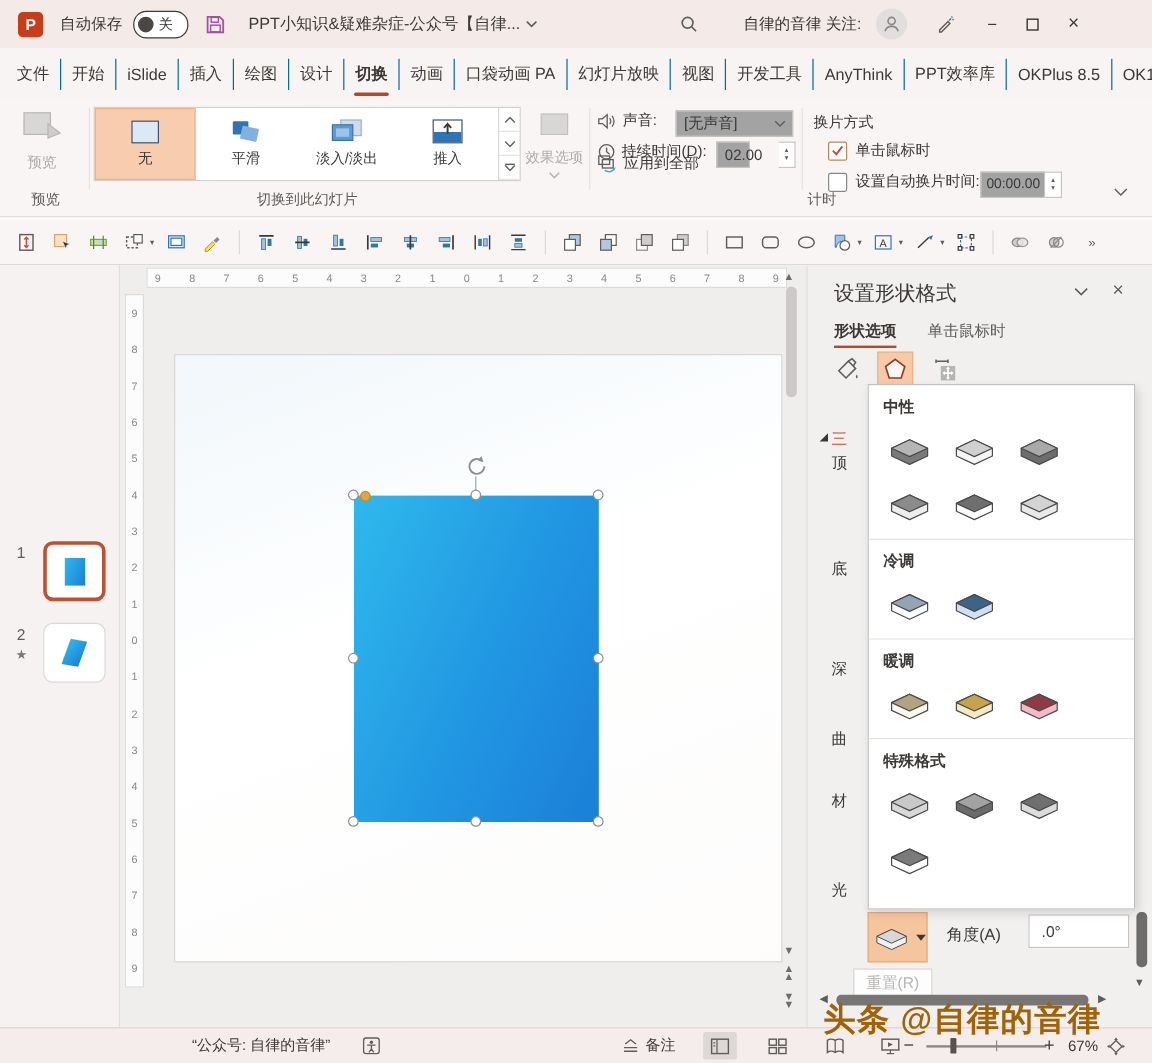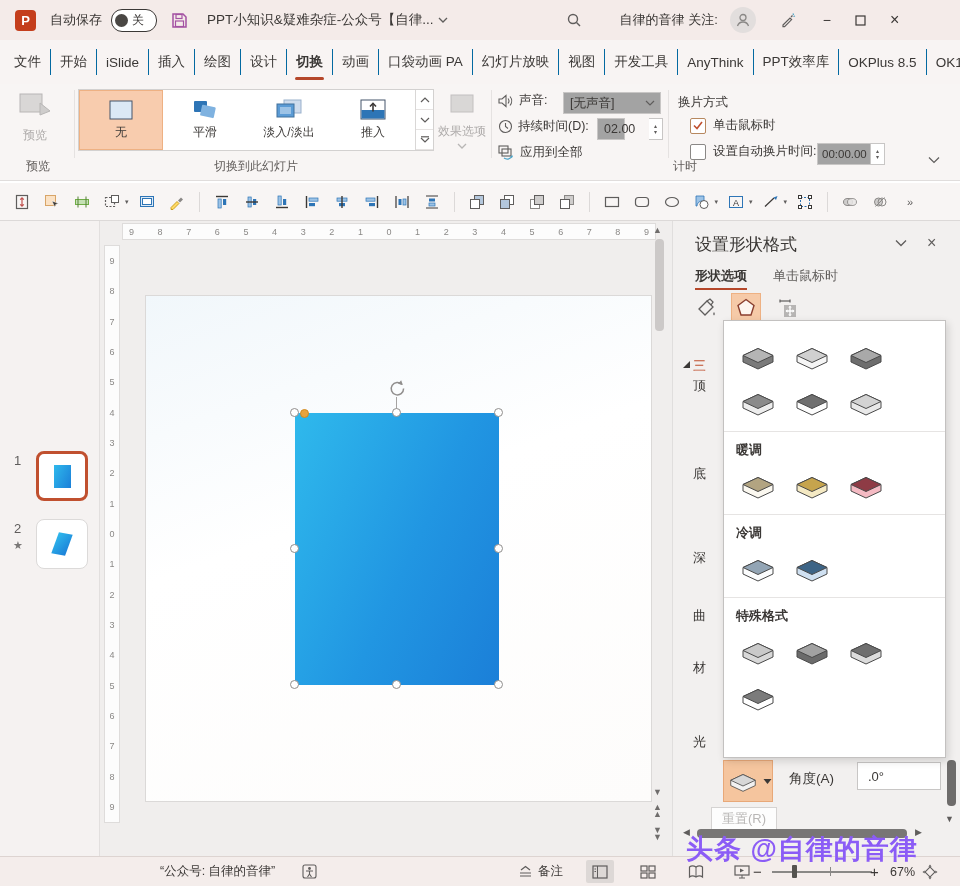--- a/index.html
+++ b/index.html
@@ -118,21 +118,21 @@
 
   
   #statusbar{left:0;top:856px;width:960px;height:30px;background:#f4edeb;border-top:1px solid #ddd4d1;box-sizing:border-box;font-size:12.5px}
   .sb-item{position:absolute;top:0;height:29px;display:flex;align-items:center}
   .view-btn{position:absolute;top:3px;width:28px;height:23px;display:flex;align-items:center;justify-content:center;border-radius:2px}
   .view-btn.sel{background:#ddd8d6}
   .zoom-track{position:absolute;left:772px;top:14px;width:100px;height:1.5px;background:#8a8886}
   .zoom-tick{position:absolute;left:830px;top:10px;width:1px;height:9px;background:#8a8886}
   .zoom-thumb{position:absolute;left:792px;top:8px;width:5px;height:13px;background:#55534f;border-radius:1px}
 
-  #watermark{position:absolute;left:686px;top:831px;font-size:27px;font-weight:bold;color:#8b5cf6;z-index:60;
+  #watermark{position:absolute;left:686px;top:831px;font-size:27px;font-weight:bold;color:#a16207;z-index:60;
              white-space:nowrap;letter-spacing:1px}
 </style>
 </head>
 <body>
 
 <div id="titlebar" class="ab">
   <div class="ppt-logo">P</div>
   <span class="autosave-label">自动保存</span>
   <div class="toggle">
     <div class="knob"></div>
@@ -303,21 +303,21 @@
     <span style="margin-left:5px">持续时间(D):</span>
   </div>
   <div class="combo ab" style="left:597px;top:34px;width:28px">
     <span class="val">02.00</span>
   </div>
   <div class="spin ab" style="left:649px;top:34px">
       <span>▴</span>
       <span>▾</span>
     </div>
 
-  <div class="rib-row" style="left:498px;top:60px">
+  <div class="rib-row" style="left:498px;top:44px">
     <svg width="16" height="15" viewBox="0 0 16 15">
         <rect x="1" y="1" width="9" height="7" fill="none" stroke="#5f5d5c" stroke-width="1.1"></rect>
         <rect x="4" y="4" width="9" height="7" fill="none" stroke="#5f5d5c" stroke-width="1.1"></rect>
         <path d="M6 13c3 2 7 1 8-2" fill="none" stroke="#4aa3c7" stroke-width="1.2"></path>
         <path d="M14 13l1-2.5-2.7.5z" fill="#4aa3c7"></path>
       </svg>
     <span style="margin-left:6px">应用到全部</span>
   </div>
 
   <div class="rib-sep" style="left:668px"></div>
@@ -715,20 +715,21 @@
 
   <div class="ab" style="left:9px;top:139px">
     <svg width="9" height="9" viewBox="0 0 9 9">
         <path d="M8 1v7H1z" fill="#3b3836"></path>
       </svg>
   </div>
   <div id="partial-labels"></div>
 
   <div id="bevelpopup">
       <div class="bevel-group">
+        <div class="bevel-label">中性</div>
         <div class="bevel-row">
           <div class="bevel-item">
             <svg width="44" height="30" viewBox="0 0 44 30">
               <path d="M7 20 L7 13.5 L22 6.5 L37 13.5 L37 20 L22 27 Z" fill="#7a7a7a" stroke="#4a4a4a" stroke-width="1" stroke-linejoin="round"></path>
               <path d="M7 13.5 L22 6.5 L37 13.5 L22 20.5 Z" fill="#b5b5b5" stroke="#4a4a4a" stroke-width="1" stroke-linejoin="round"></path>
             </svg>
           </div>
           <div class="bevel-item">
             <svg width="44" height="30" viewBox="0 0 44 30">
               <path d="M7 20 L7 13.5 L22 6.5 L37 13.5 L37 20 L22 27 Z" fill="#f5f5f5" stroke="#4a4a4a" stroke-width="1" stroke-linejoin="round"></path>
@@ -750,20 +751,37 @@
           <div class="bevel-item">
             <svg width="44" height="30" viewBox="0 0 44 30">
               <path d="M7 20 L7 13.5 L22 6.5 L37 13.5 L37 20 L22 27 Z" fill="#fdfdfd" stroke="#4a4a4a" stroke-width="1" stroke-linejoin="round"></path>
               <path d="M7 13.5 L22 6.5 L37 13.5 L22 20.5 Z" fill="#6f6f6f" stroke="#4a4a4a" stroke-width="1" stroke-linejoin="round"></path>
             </svg>
           </div>
           <div class="bevel-item">
             <svg width="44" height="30" viewBox="0 0 44 30">
               <path d="M7 20 L7 13.5 L22 6.5 L37 13.5 L37 20 L22 27 Z" fill="#e9e9e9" stroke="#4a4a4a" stroke-width="1" stroke-linejoin="round"></path>
               <path d="M7 13.5 L22 6.5 L37 13.5 L22 20.5 Z" fill="#d3d3d3" stroke="#4a4a4a" stroke-width="1" stroke-linejoin="round"></path>
+            </svg>
+          </div>
+        </div>
+      </div>
+      <div class="bevel-group">
+        <div class="bevel-label">冷调</div>
+        <div class="bevel-row">
+          <div class="bevel-item">
+            <svg width="44" height="30" viewBox="0 0 44 30">
+              <path d="M7 20 L7 13.5 L22 6.5 L37 13.5 L37 20 L22 27 Z" fill="#fcfdfe" stroke="#4a4a4a" stroke-width="1" stroke-linejoin="round"></path>
+              <path d="M7 13.5 L22 6.5 L37 13.5 L22 20.5 Z" fill="#93a5b5" stroke="#4a4a4a" stroke-width="1" stroke-linejoin="round"></path>
+            </svg>
+          </div>
+          <div class="bevel-item">
+            <svg width="44" height="30" viewBox="0 0 44 30">
+              <path d="M7 20 L7 13.5 L22 6.5 L37 13.5 L37 20 L22 27 Z" fill="#cfe0f1" stroke="#4a4a4a" stroke-width="1" stroke-linejoin="round"></path>
+              <path d="M7 13.5 L22 6.5 L37 13.5 L22 20.5 Z" fill="#3d6486" stroke="#4a4a4a" stroke-width="1" stroke-linejoin="round"></path>
             </svg>
           </div>
         </div>
       </div>
       <div class="bevel-group">
         <div class="bevel-label">暖调</div>
         <div class="bevel-row">
           <div class="bevel-item">
             <svg width="44" height="30" viewBox="0 0 44 30">
               <path d="M7 20 L7 13.5 L22 6.5 L37 13.5 L37 20 L22 27 Z" fill="#fbf8f0" stroke="#4a4a4a" stroke-width="1" stroke-linejoin="round"></path>
@@ -773,37 +791,20 @@
           <div class="bevel-item">
             <svg width="44" height="30" viewBox="0 0 44 30">
               <path d="M7 20 L7 13.5 L22 6.5 L37 13.5 L37 20 L22 27 Z" fill="#f4e9c3" stroke="#4a4a4a" stroke-width="1" stroke-linejoin="round"></path>
               <path d="M7 13.5 L22 6.5 L37 13.5 L22 20.5 Z" fill="#c6a44d" stroke="#4a4a4a" stroke-width="1" stroke-linejoin="round"></path>
             </svg>
           </div>
           <div class="bevel-item">
             <svg width="44" height="30" viewBox="0 0 44 30">
               <path d="M7 20 L7 13.5 L22 6.5 L37 13.5 L37 20 L22 27 Z" fill="#f4bac3" stroke="#4a4a4a" stroke-width="1" stroke-linejoin="round"></path>
               <path d="M7 13.5 L22 6.5 L37 13.5 L22 20.5 Z" fill="#8e3b45" stroke="#4a4a4a" stroke-width="1" stroke-linejoin="round"></path>
-            </svg>
-          </div>
-        </div>
-      </div>
-      <div class="bevel-group">
-        <div class="bevel-label">冷调</div>
-        <div class="bevel-row">
-          <div class="bevel-item">
-            <svg width="44" height="30" viewBox="0 0 44 30">
-              <path d="M7 20 L7 13.5 L22 6.5 L37 13.5 L37 20 L22 27 Z" fill="#fcfdfe" stroke="#4a4a4a" stroke-width="1" stroke-linejoin="round"></path>
-              <path d="M7 13.5 L22 6.5 L37 13.5 L22 20.5 Z" fill="#93a5b5" stroke="#4a4a4a" stroke-width="1" stroke-linejoin="round"></path>
-            </svg>
-          </div>
-          <div class="bevel-item">
-            <svg width="44" height="30" viewBox="0 0 44 30">
-              <path d="M7 20 L7 13.5 L22 6.5 L37 13.5 L37 20 L22 27 Z" fill="#cfe0f1" stroke="#4a4a4a" stroke-width="1" stroke-linejoin="round"></path>
-              <path d="M7 13.5 L22 6.5 L37 13.5 L22 20.5 Z" fill="#3d6486" stroke="#4a4a4a" stroke-width="1" stroke-linejoin="round"></path>
             </svg>
           </div>
         </div>
       </div>
       <div class="bevel-group">
         <div class="bevel-label">特殊格式</div>
         <div class="bevel-row">
           <div class="bevel-item">
             <svg width="44" height="30" viewBox="0 0 44 30">
               <path d="M7 20 L7 13.5 L22 6.5 L37 13.5 L37 20 L22 27 Z" fill="#d8d8d8" stroke="#4a4a4a" stroke-width="1" stroke-linejoin="round"></path>

